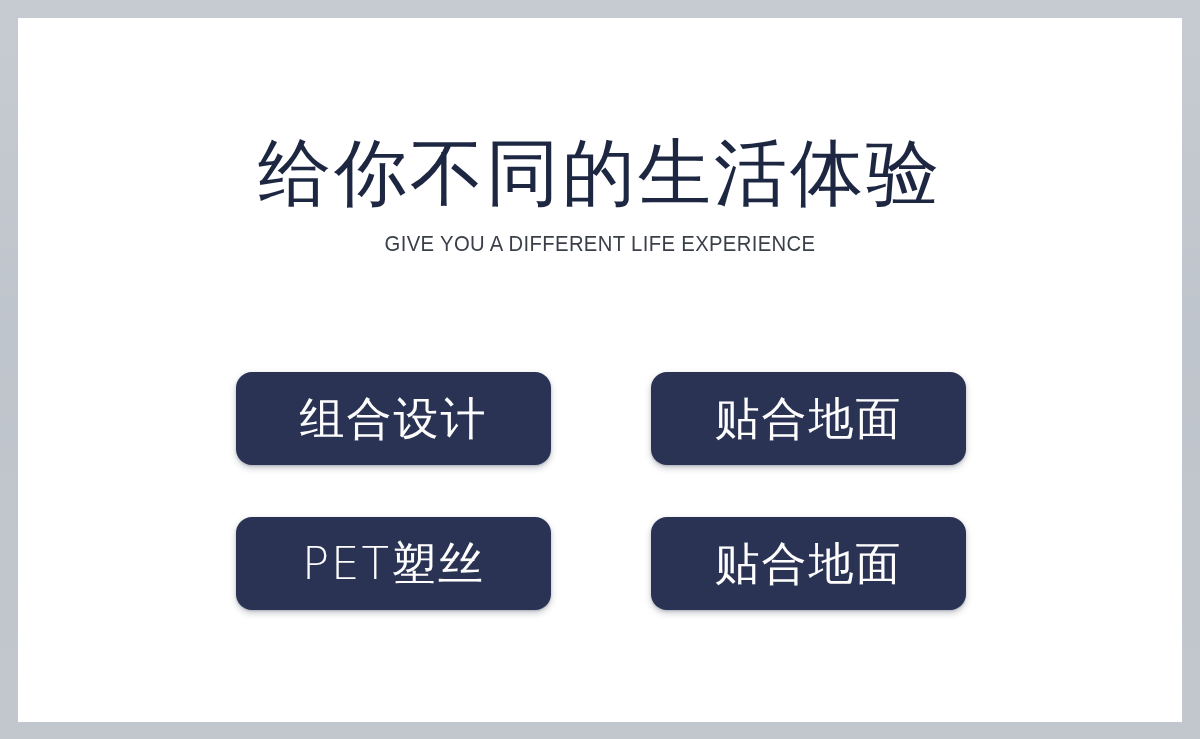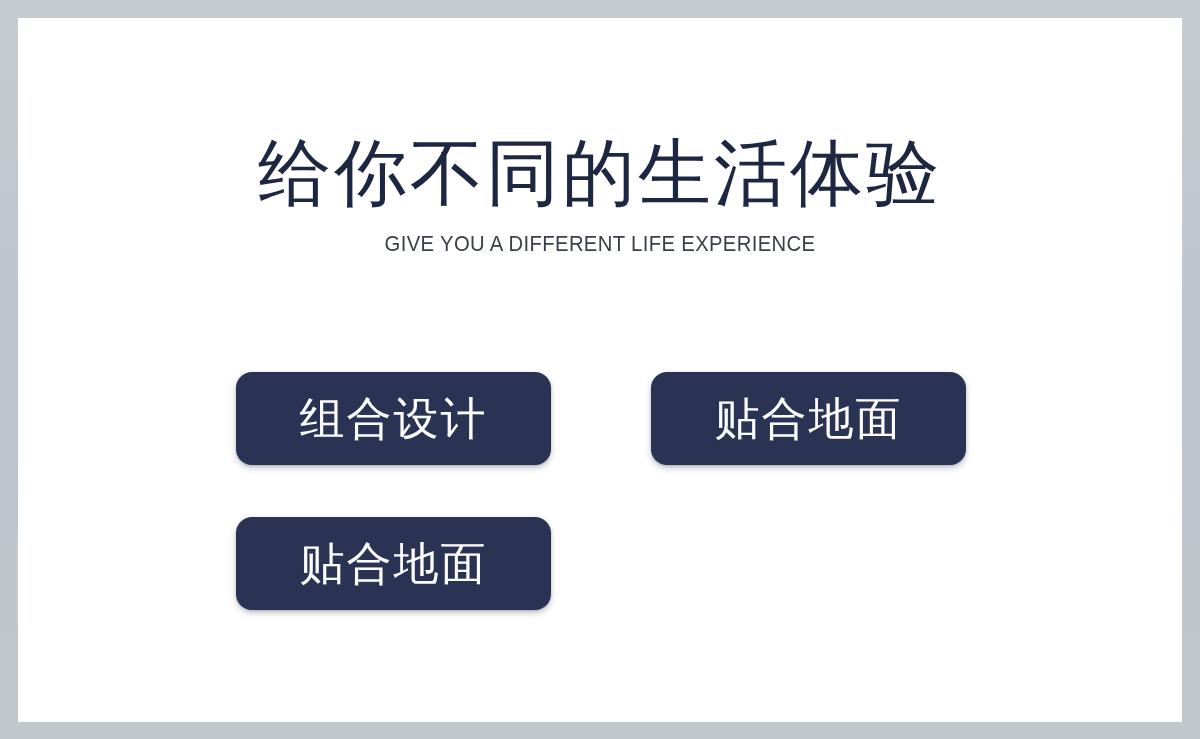--- a/index.html
+++ b/index.html
@@ -121,20 +121,23 @@
     <div class="feature-grid">
 
       <div class="feature-chip">
         <span class="feature-chip-label">组合设计</span>
       </div>
 
       <div class="feature-chip">
         <span class="feature-chip-label">贴合地面</span>
       </div>
 
+      <div class="feature-chip">
+        <span class="feature-chip-label">PET塑丝</span>
+      </div>
 
       <div class="feature-chip">
         <span class="feature-chip-label">贴合地面</span>
       </div>
 
     </div>
 
   </div>
 </div>
 

